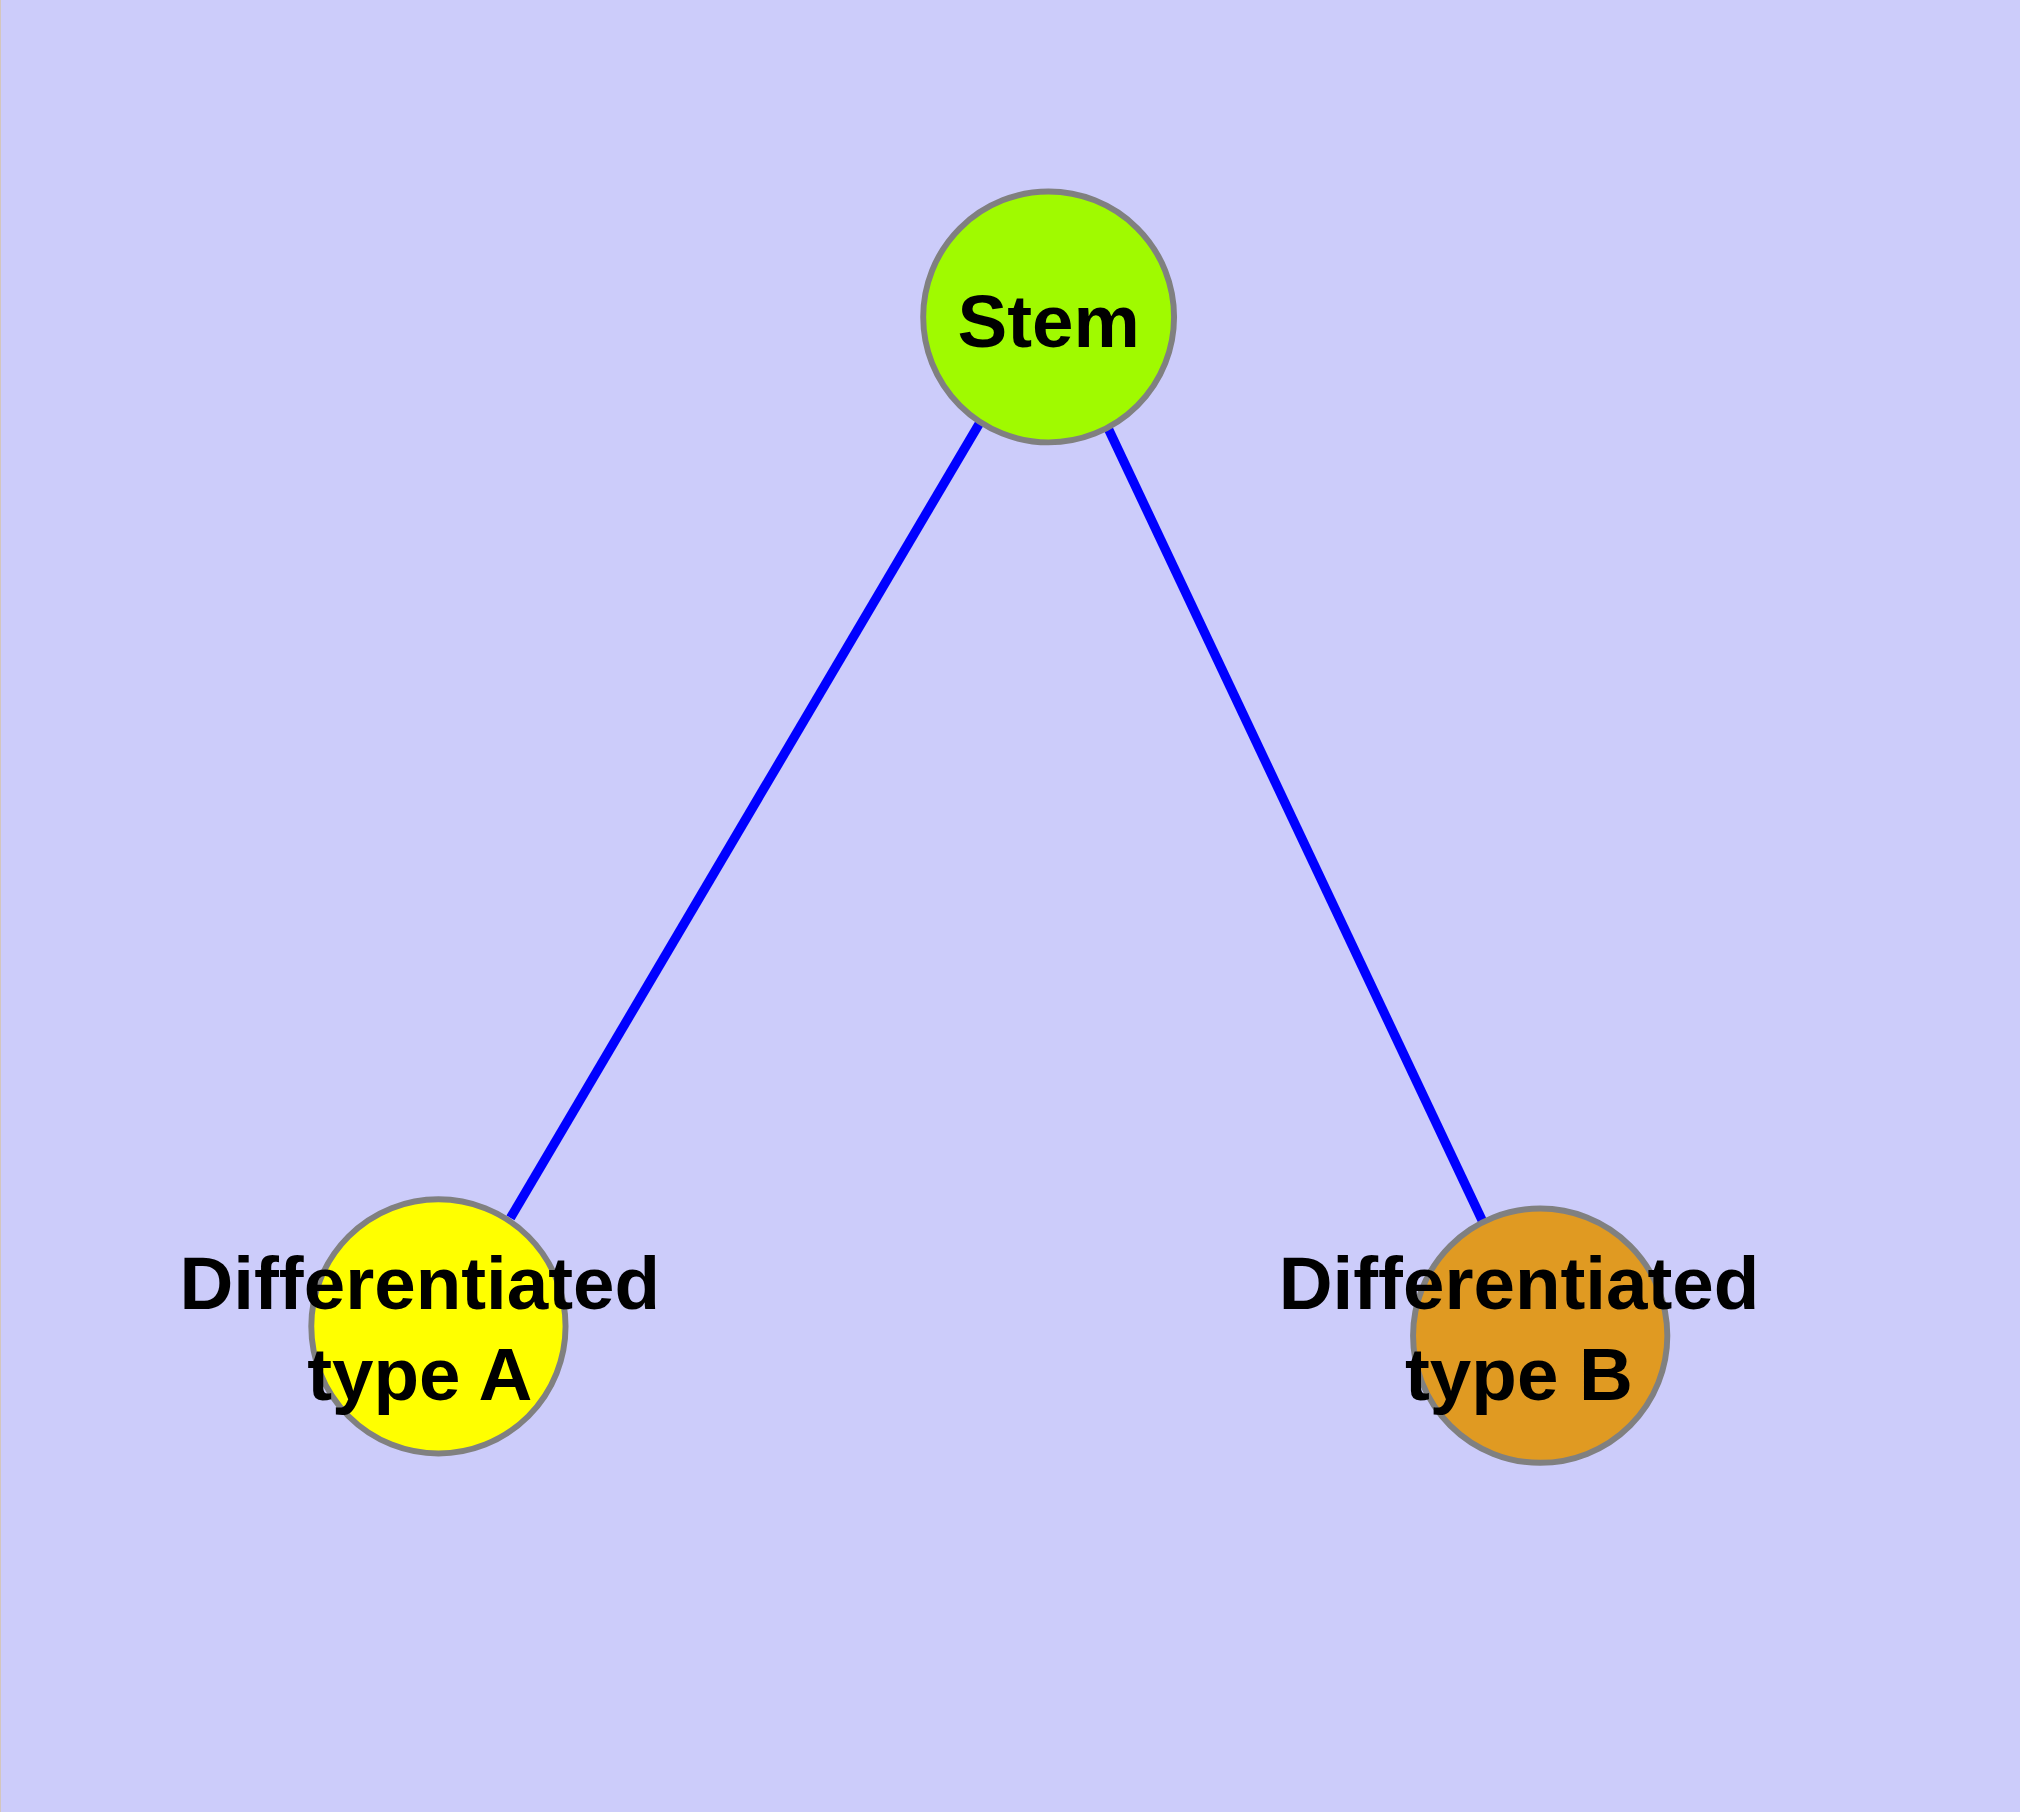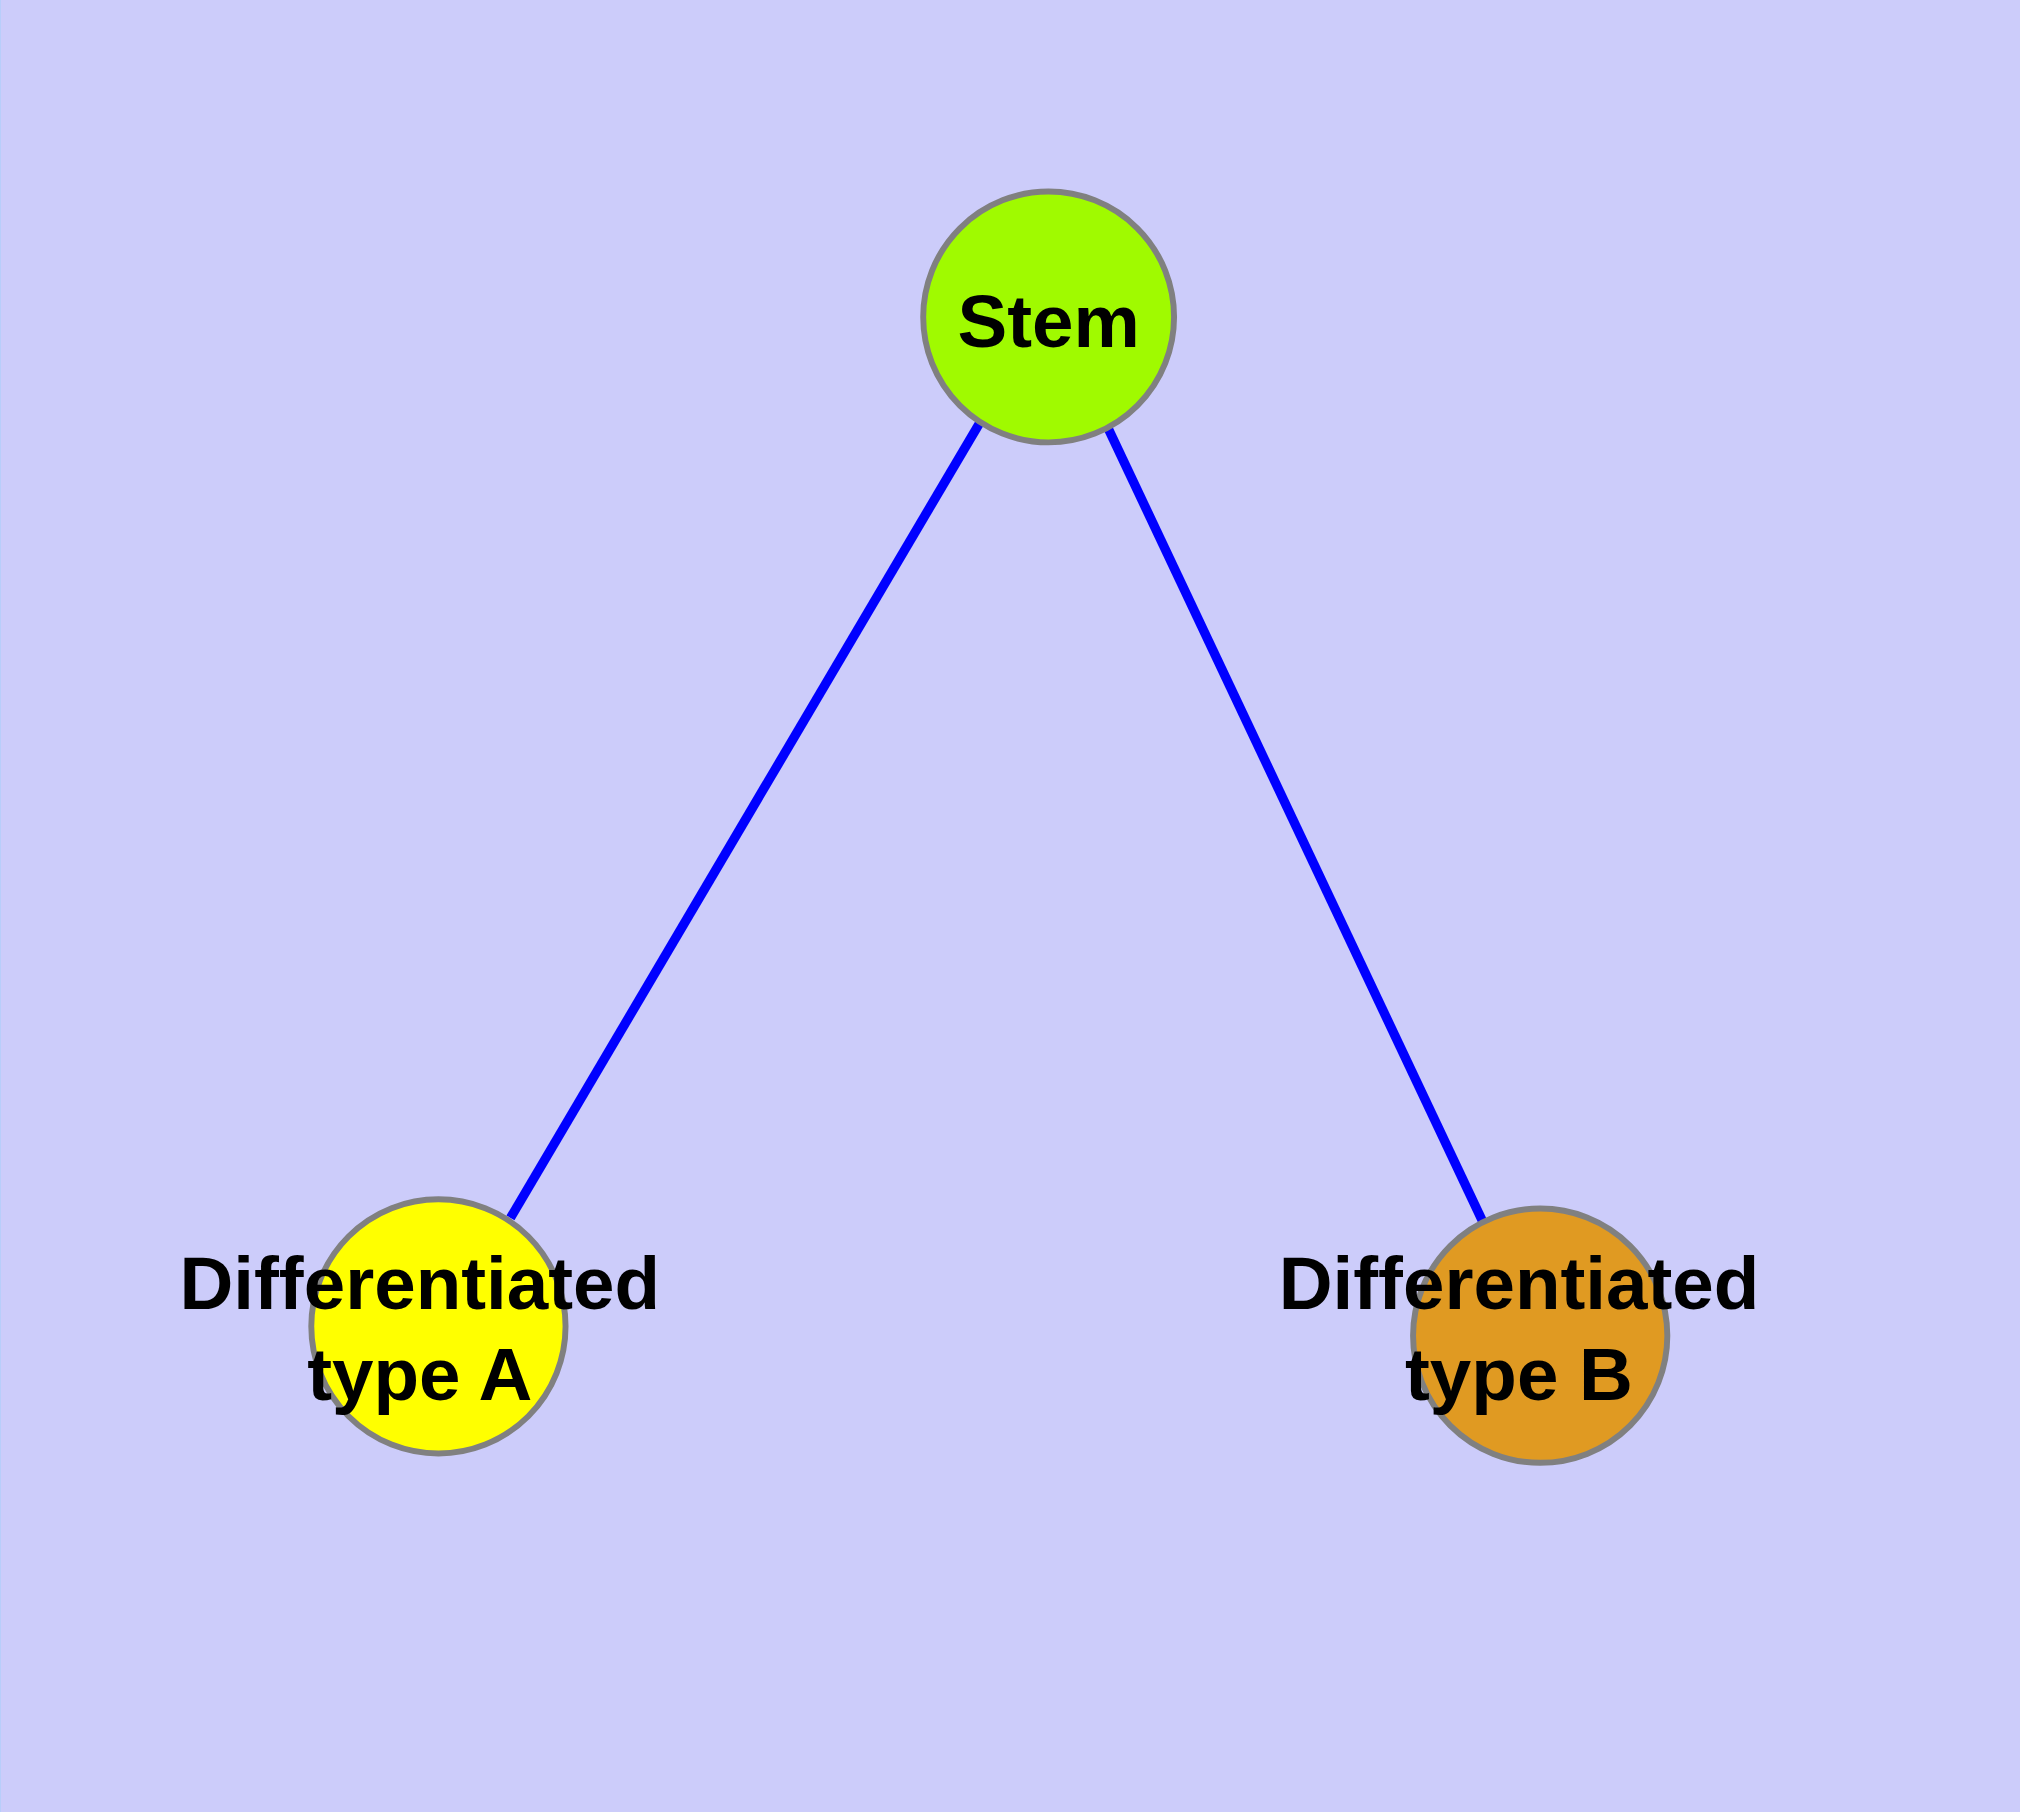--- a/index.html
+++ b/index.html
@@ -5,21 +5,21 @@
 <style>
   html, body {
     margin: 0;
     padding: 0;
     background: #ccccfa;
   }
   #canvas {
     position: relative;
     width: 2021px;
     height: 1812px;
-    background: #7dd3fc;
+    background: #eab308;
     overflow: hidden;
     font-family: "Liberation Sans", sans-serif;
   }
   #graph-svg {
     position: absolute;
     left: 0;
     top: 0;
     width: 2021px;
     height: 1812px;
     display: block;

